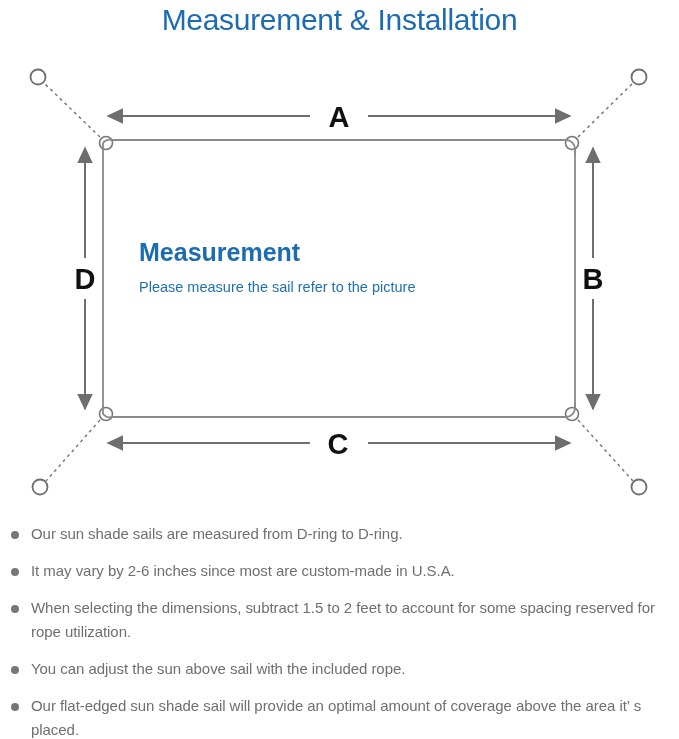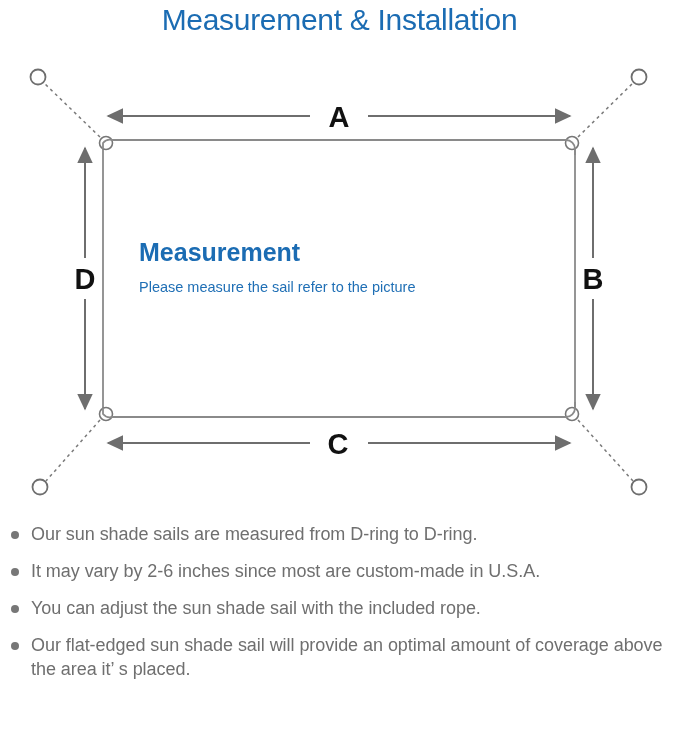--- a/index.html
+++ b/index.html
@@ -88,21 +88,21 @@
   .notes {
     position: absolute;
     left: 0;
     top: 522px;
     width: 679px;
   }
   .note-item {
     position: relative;
     padding-left: 31px;
     margin-bottom: 13px;
-    font-size: 18px;
+    font-size: 15px;
     line-height: 24px;
     color: #6f6f6f;
     letter-spacing: -0.05px;
   }
   .note-item:last-child { margin-bottom: 0; }
   .note-bullet {
     position: absolute;
     left: 11px;
     top: 9px;
     width: 8px;
@@ -176,21 +176,25 @@
     <div class="note-item">
       <span class="note-bullet"></span>
       <span>Our sun shade sails are measured from D-ring to D-ring.</span>
     </div>
     <div class="note-item">
       <span class="note-bullet"></span>
       <span>It may vary by 2-6 inches since most are custom-made in U.S.A.</span>
     </div>
     <div class="note-item">
       <span class="note-bullet"></span>
-      <span>You can adjust the sun shade sail with the included rope.</span>
+      <span>When selecting the dimensions, subtract 1.5 to 2 feet to account for some spacing reserved for rope utilization.</span>
+    </div>
+    <div class="note-item">
+      <span class="note-bullet"></span>
+      <span>You can adjust the sun above sail with the included rope.</span>
     </div>
     <div class="note-item">
       <span class="note-bullet"></span>
       <span>Our flat-edged sun shade sail will provide an optimal amount of coverage above the area it’ s placed.</span>
     </div>
   </div>
 
 </div>
 
 </body></html>

